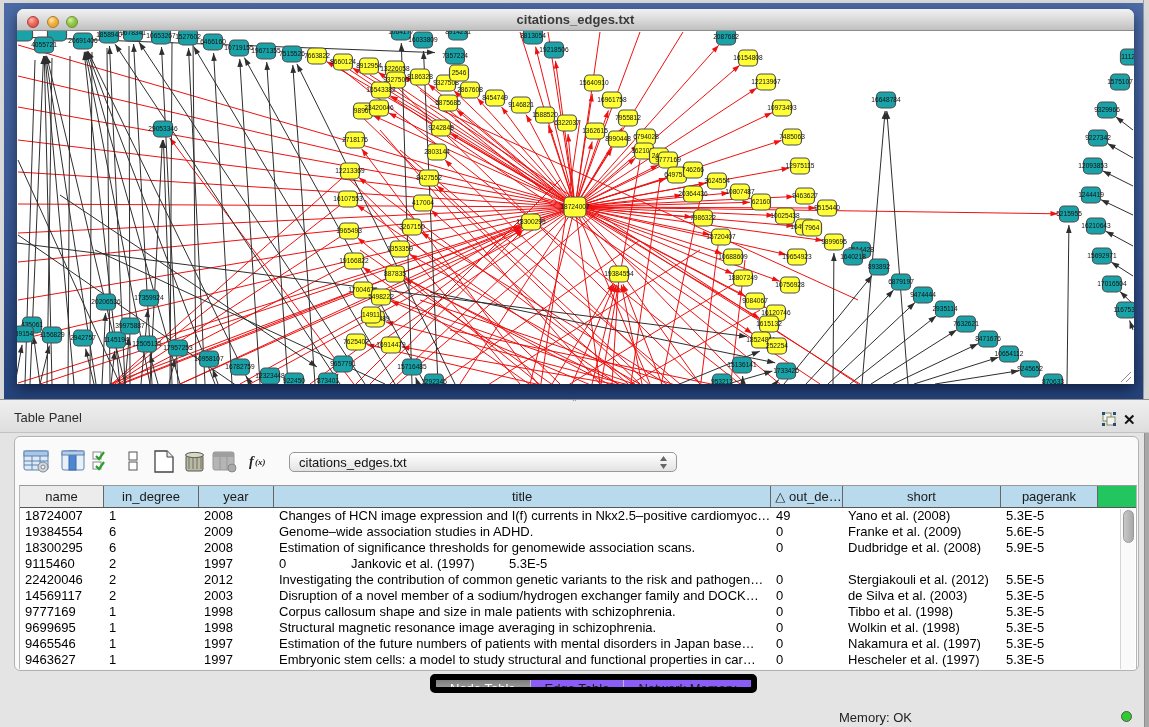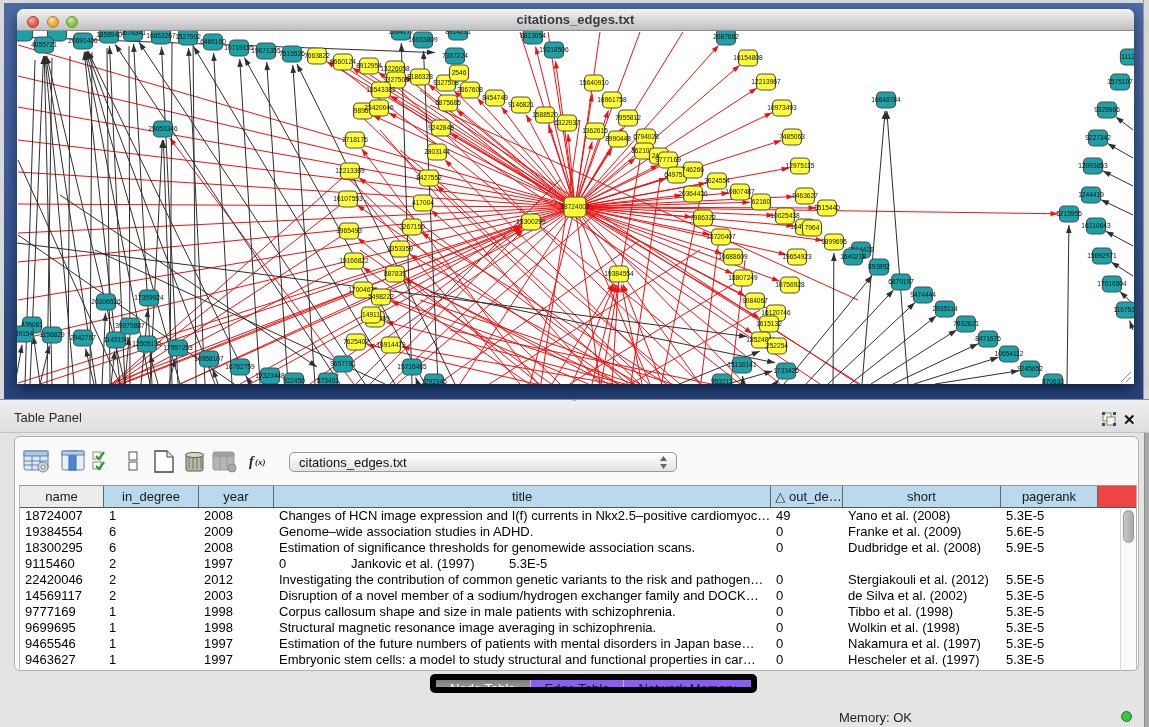--- a/index.html
+++ b/index.html
@@ -14,21 +14,21 @@
 .tl.y{left:30px;background:radial-gradient(circle at 35% 30%,#ffe9b0,#f2b03f 45%,#df9a28);border:.5px solid #ad7d24}
 .tl.g{left:49px;background:radial-gradient(circle at 35% 30%,#d6f0a8,#93c746 45%,#74ad2e);border:.5px solid #6d9431}
 .canvas{position:absolute;left:0;top:22px;width:1117px;height:353px;background:#fff;overflow:hidden}
 .tpanel{position:absolute;left:0;top:399px;width:948px;height:328px;background:#e4e4e4}
 .phead{position:absolute;left:0;top:0;width:1149px;height:34px;background:linear-gradient(#efefef,#dedede);border-top:1px solid #8e8e8e;border-bottom:1px solid #c2c2c2}
 .phead .lbl{position:absolute;left:14px;top:10px;font-size:13px;color:#2c2c2c}
 .xbtn{position:absolute;left:1123px;top:11px;font-size:15px;font-weight:bold;color:#111}
 .inner{position:absolute;left:14px;top:37px;width:1125px;height:235px;background:#fafafa;border:1px solid #b2b2b2;border-radius:6px;box-shadow:inset 0 1px 0 #fff}
 .combo{position:absolute;left:274px;top:15px;width:388px;height:20px;border:1px solid #989898;border-radius:5px;background:linear-gradient(#ffffff,#e3e3e3);font-size:13px;color:#111;line-height:19px;padding-left:9px}
 .tblwrap{position:absolute;left:4px;top:48px;width:1118px;height:184px;background:#fff;overflow:hidden;border-top:1px solid #999;border-left:1px solid #b5b5b5;border-right:1px solid #b5b5b5}
-.thead{display:flex;height:22px;background:#ef4444;border-bottom:1px solid #555;font-size:13px;color:#1a1a1a}
+.thead{display:flex;height:22px;background:#22c55e;border-bottom:1px solid #555;font-size:13px;color:#1a1a1a}
 .thead div{background:#b9d9ec}
 .thead div{border-right:1px solid #666;text-align:center;line-height:21px;overflow:hidden;white-space:nowrap}
 .tr{display:flex;height:16px;font-size:13px;color:#000;background:#fff}
 .tr div{overflow:hidden;white-space:nowrap;padding-left:5px;line-height:16px}
 .c0{width:84px}.c1{width:95px}.c2{width:75px}.c3{width:497px}.c4{width:72px}.c5{width:158px}.c6{width:97px}
 .h0{width:84px;background:#ececec!important}.h1{width:95px}.h2{width:75px}.h3{width:497px}.h4{width:72px;text-align:center;padding-left:4px}.h5{width:158px}.h6{width:97px}
 .vsb{position:absolute;right:1px;top:23px;width:15px;height:160px;background:#fafafa;border-left:1px solid #d5d5d5}
 .vthumb{position:absolute;left:2px;top:1px;width:11px;height:33px;border-radius:6px;background:linear-gradient(90deg,#c8c8c8,#a8a8a8);border:1px solid #999}
 .tabs{position:absolute;left:430px;height:19px;display:flex;border:6px solid #000000;border-radius:5px;overflow:hidden;font-size:13px;background:#8b5cf6}
 .tabs div{line-height:18px;padding:0 14px}
@@ -832,21 +832,21 @@
           <div class="c4">0</div>
           <div class="c5">Stergiakouli et al. (2012)</div>
           <div class="c6">5.5E-5</div>
         </div>
 <div class="tr">
           <div class="c0">14569117</div>
           <div class="c1">2</div>
           <div class="c2">2003</div>
           <div class="c3">Disruption of a novel member of a sodium/hydrogen exchanger family and DOCK…</div>
           <div class="c4">0</div>
-          <div class="c5">de Silva et al. (2002)</div>
+          <div class="c5">de Silva et al. (2003)</div>
           <div class="c6">5.3E-5</div>
         </div>
 <div class="tr">
           <div class="c0">9777169</div>
           <div class="c1">1</div>
           <div class="c2">1998</div>
           <div class="c3">Corpus callosum shape and size in male patients with schizophrenia.</div>
           <div class="c4">0</div>
           <div class="c5">Tibbo et al. (1998)</div>
           <div class="c6">5.3E-5</div>

